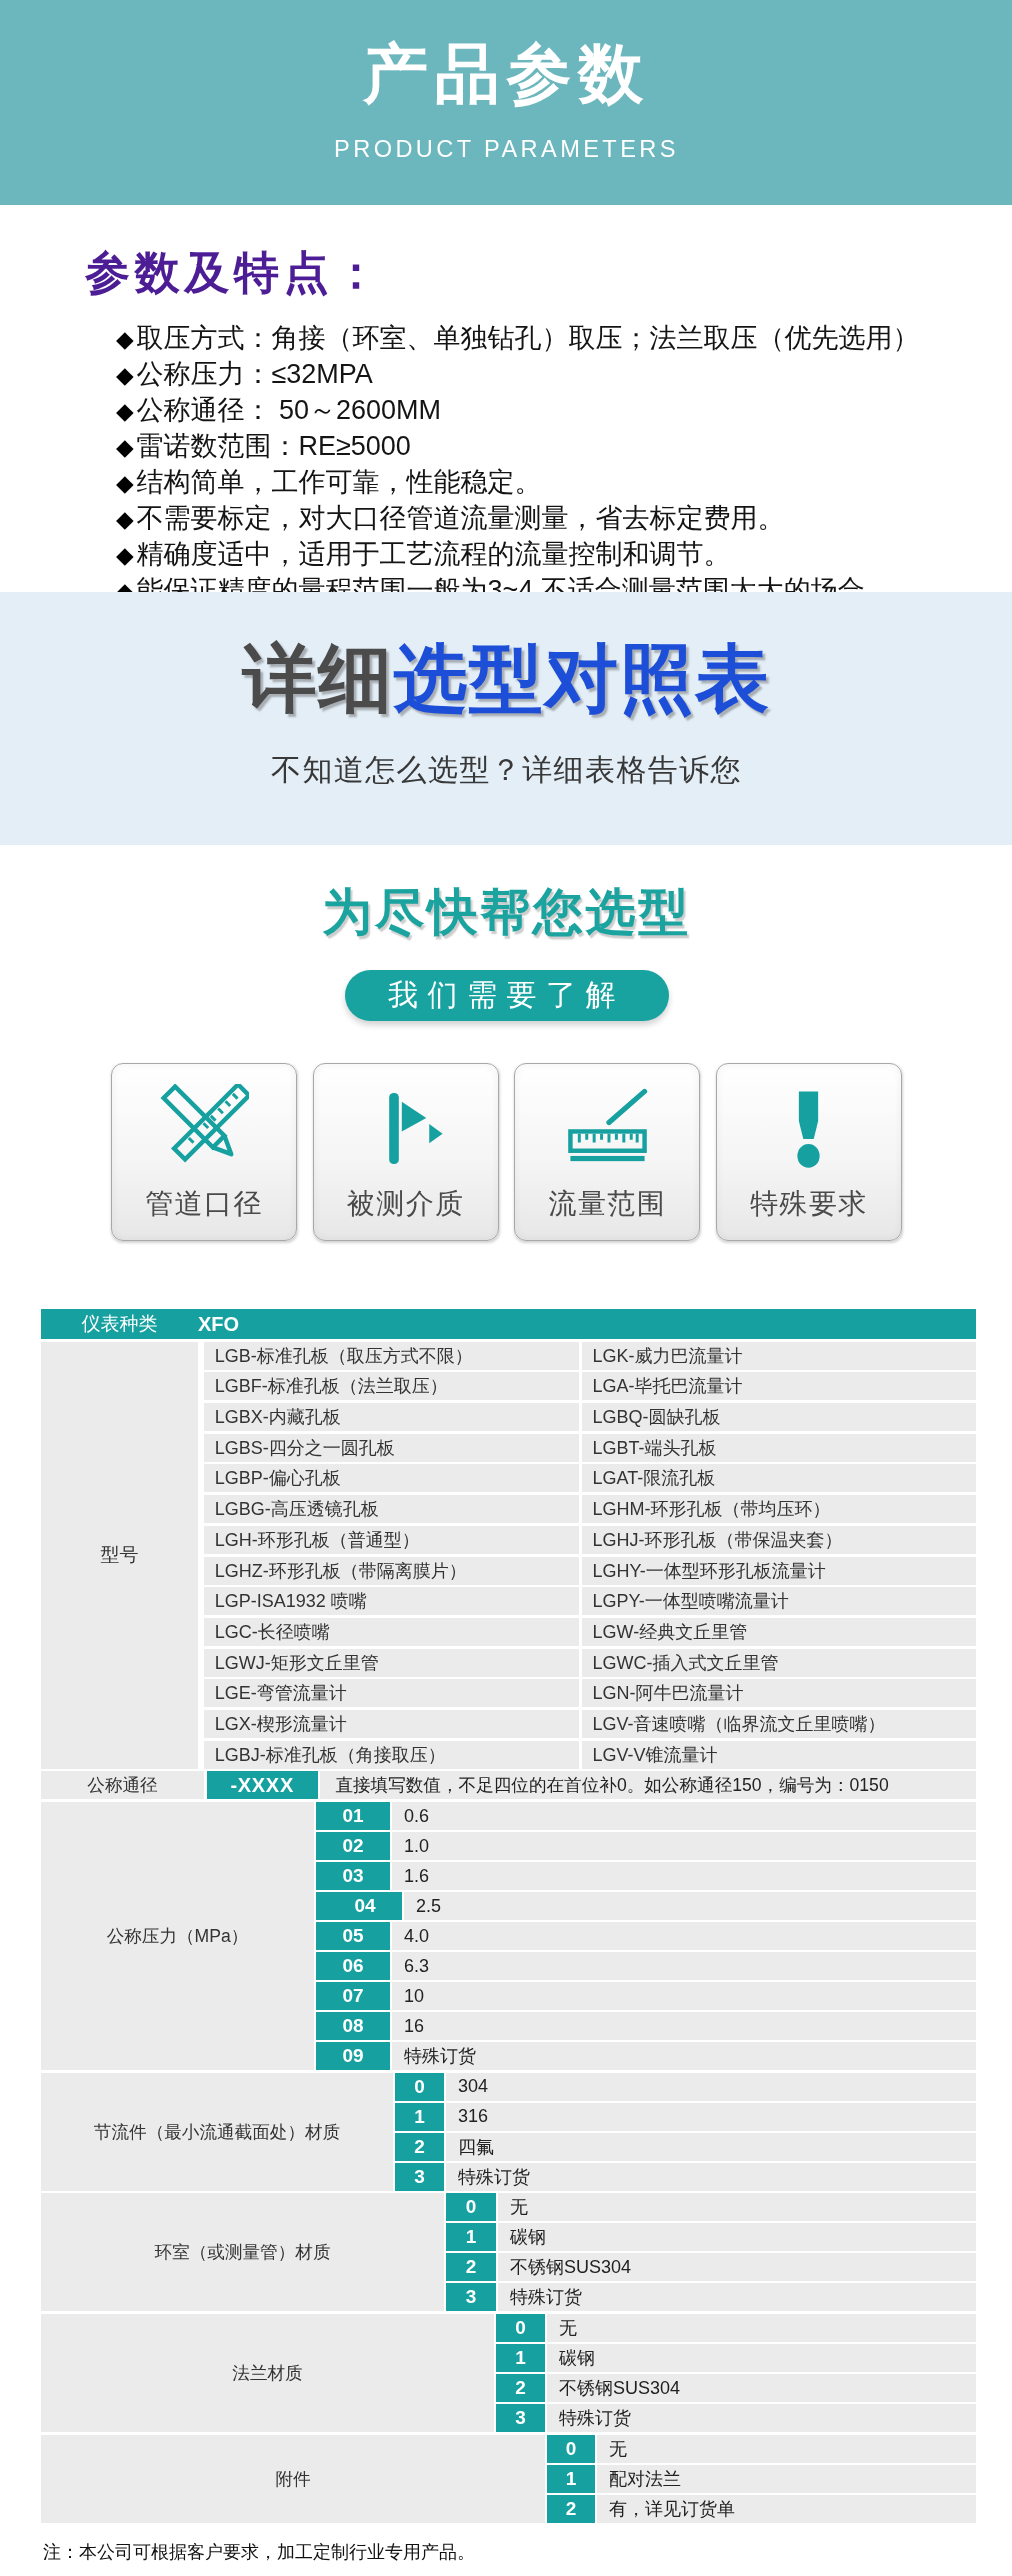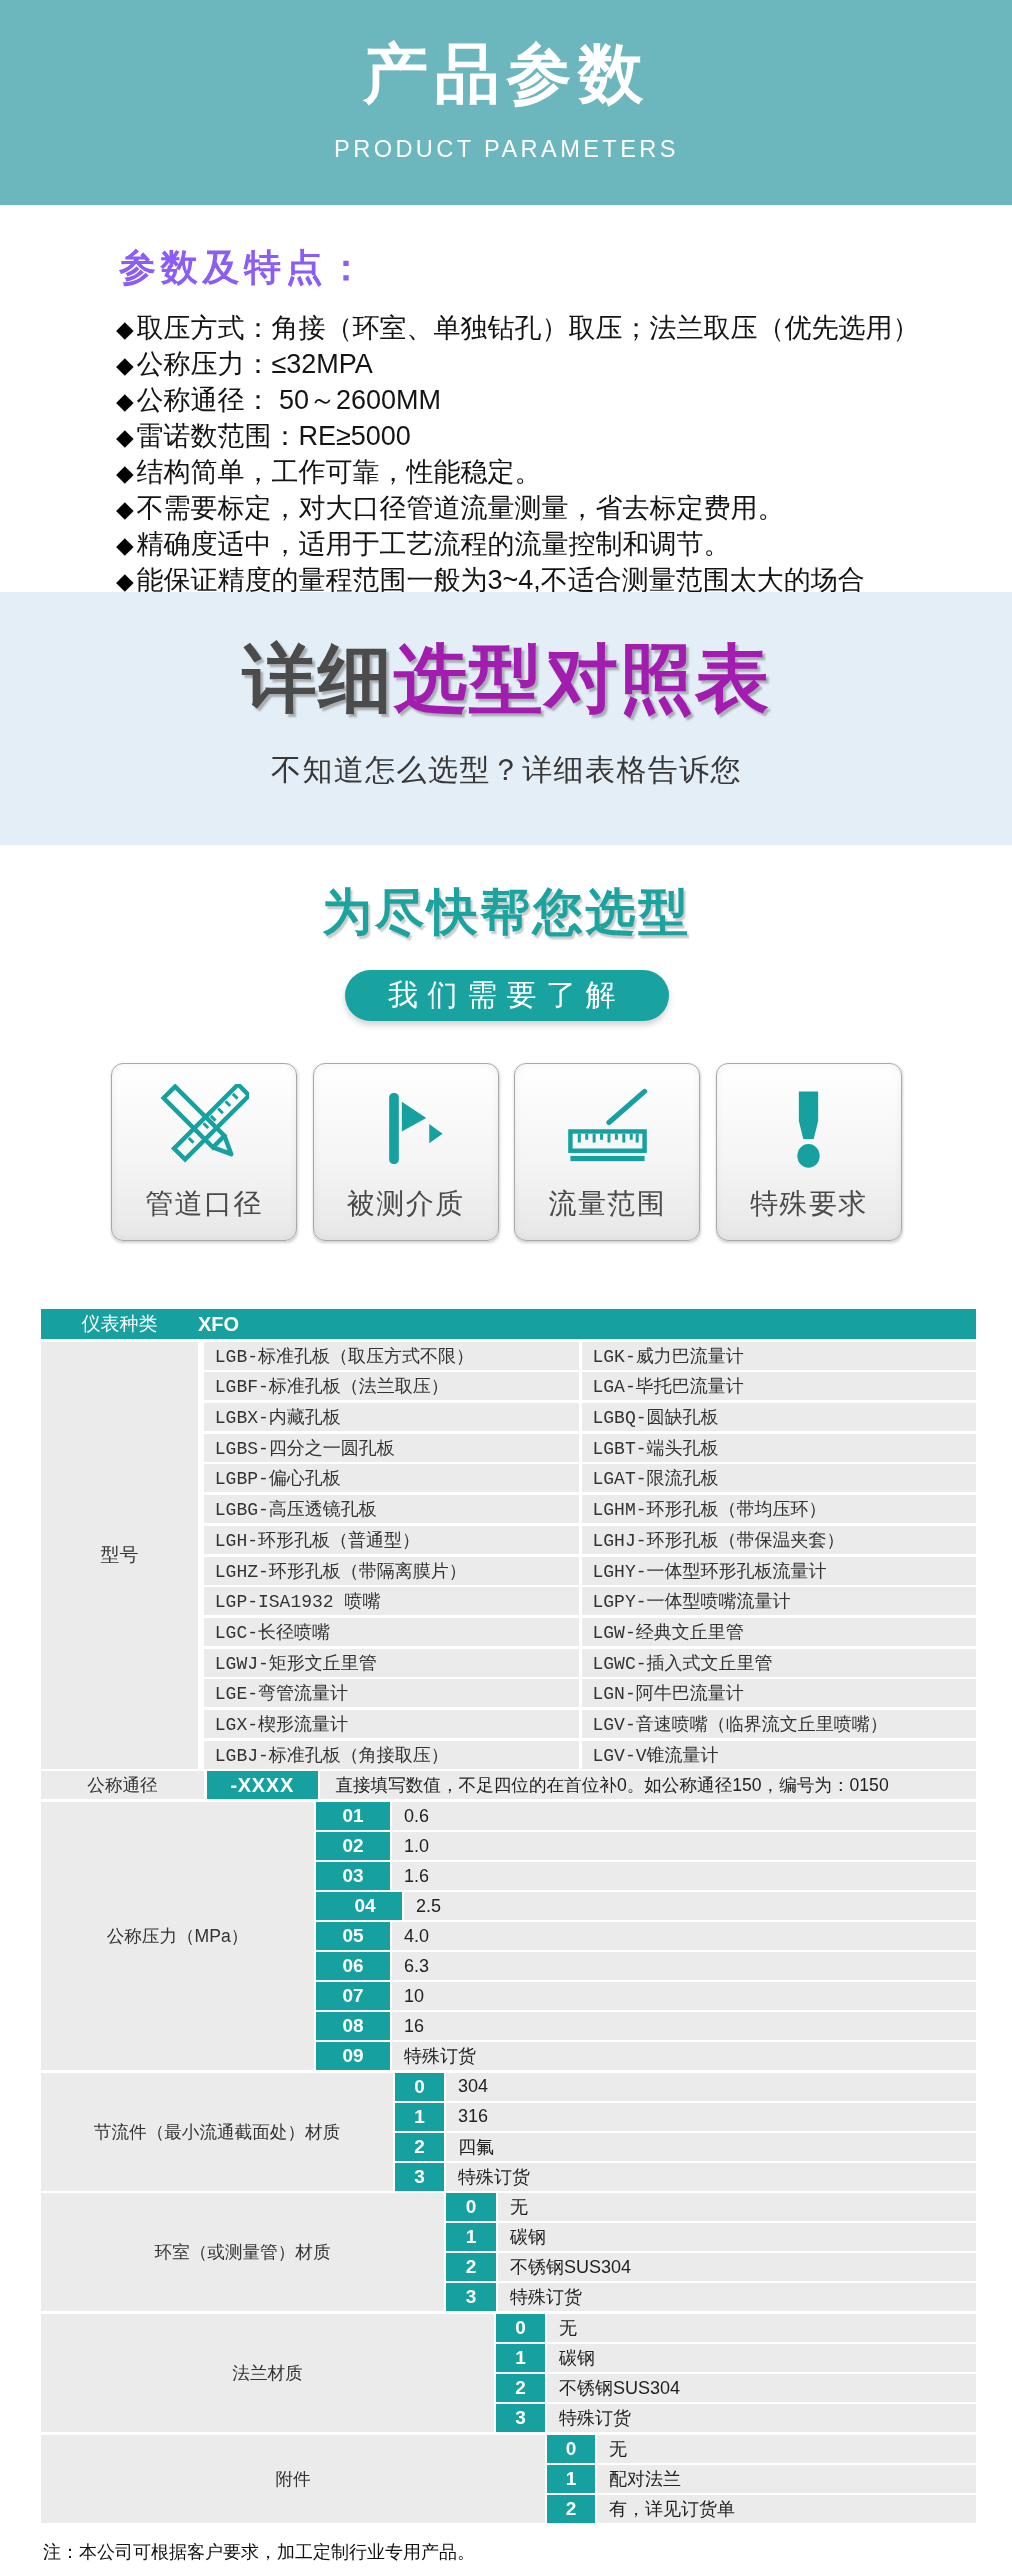--- a/index.html
+++ b/index.html
@@ -8,31 +8,31 @@
     font-family:"Liberation Sans", sans-serif;
     -webkit-font-smoothing:antialiased;
   }
   
   .top-header { height:205px; background:#6cb6bd; text-align:center; overflow:hidden; }
   .top-title { margin:0; padding-top:30px; font-size:65px; font-weight:bold; color:#ffffff; letter-spacing:6.8px; }
   .top-sub { margin-top:17.6px; font-size:23.6px; color:#ffffff; letter-spacing:3.4px; font-weight:normal; }
 
   
   .features { height:387px; background:#ffffff; overflow:hidden; }
-  .features-heading { margin:38px 0 0 119px; font-size:37px; font-weight:bold; color:#8b5cf6; letter-spacing:4.7px; }
+  .features-heading { margin:38px 0 0 85px; font-size:45px; font-weight:bold; color:#4c1d95; letter-spacing:4.7px; }
   .feature-list { margin:17.6px 0 0 116px; }
   .feature-line { font-size:27px; line-height:35px; color:#141414; white-space:nowrap; }
   .feature-line .diamond { font-size:23px; margin-right:2.7px; color:#000; }
 
   
   .blue-banner { height:253px; background:#e3eef7; text-align:center; overflow:hidden; }
   .banner-title { margin-top:38px; font-size:74px; font-weight:bold; letter-spacing:1.4px;
                   text-shadow:2.7px 3.4px 2px rgba(96,96,96,0.45); white-space:nowrap; }
   .banner-title .gray-part { color:#4b4b4b; }
-  .banner-title .teal-part { color:#a21caf;text-align:right; }
+  .banner-title .teal-part { color:#1d4ed8;text-align:right; }
   .banner-sub { margin-top:20px; font-size:30px; color:#383838; letter-spacing:1.4px; }
 
   
   .select-section { height:429px; background:#ffffff; overflow:hidden; }
   .select-title { margin-top:34px; text-align:center; font-size:50px; font-weight:bold; color:#1ba49f;
                   letter-spacing:2.7px; text-shadow:2px 2.7px 1.4px rgba(110,110,110,0.35); }
   .need-button { margin:24px auto 0; width:324px; height:51px; background:#18a3a0; border-radius:27px;
                  color:#fff; font-size:30px; letter-spacing:9.5px; display:flex; align-items:center;
                  justify-content:center; box-shadow:0 4px 6px rgba(0,0,0,0.18); cursor:pointer; }
   .cards { width:791px; margin:42px auto 8px; display:flex; justify-content:space-between; }
@@ -47,21 +47,21 @@
   .sel-table { width:935px; margin:35px 0 0 41px; }
   .t-header { display:flex; height:30px; }
   .t-header-left { width:157px; background:#16a0a0; color:#fff; font-size:19px;
                    display:flex; align-items:center; justify-content:center; }
   .t-header-right { flex:1; background:#16a0a0; color:#fff; font-size:20px; font-weight:bold;
                     display:flex; align-items:center; padding-left:0; }
 
   .model-section { display:flex; margin-top:2.7px; }
   .model-label { width:157px; margin-right:6px; background:#ebebeb; display:flex; align-items:center;
                  justify-content:center; font-size:19px; color:#333; }
-  .model-grid { flex:1; display:grid; grid-template-columns:375px 1fr; gap:2.7px; background:#ffffff;font-family:Liberation Mono, monospace; }
+  .model-grid { flex:1; display:grid; grid-template-columns:375px 1fr; gap:2.7px; background:#ffffff; }
   .model-cell { height:28px; background:#ebebeb; display:flex; align-items:center; padding-left:10.8px;
                 font-size:18px; color:#333; white-space:nowrap; overflow:hidden; }
 
   .diameter-row { display:flex; margin-top:2.7px; height:28px; }
   .diameter-label { width:163px; background:#ebebeb; display:flex; align-items:center; justify-content:center;
                     font-size:17.6px; color:#333; }
   .diameter-chip { width:111px; margin-left:2.7px; background:#16a0a0; color:#fff; font-size:20px; font-weight:bold;
                    display:flex; align-items:center; justify-content:center; letter-spacing:0.7px; }
   .diameter-desc { flex:1; margin-left:2.7px; background:#ebebeb; display:flex; align-items:center;
                    padding-left:15px; font-size:17.6px; color:#222; white-space:nowrap; }

